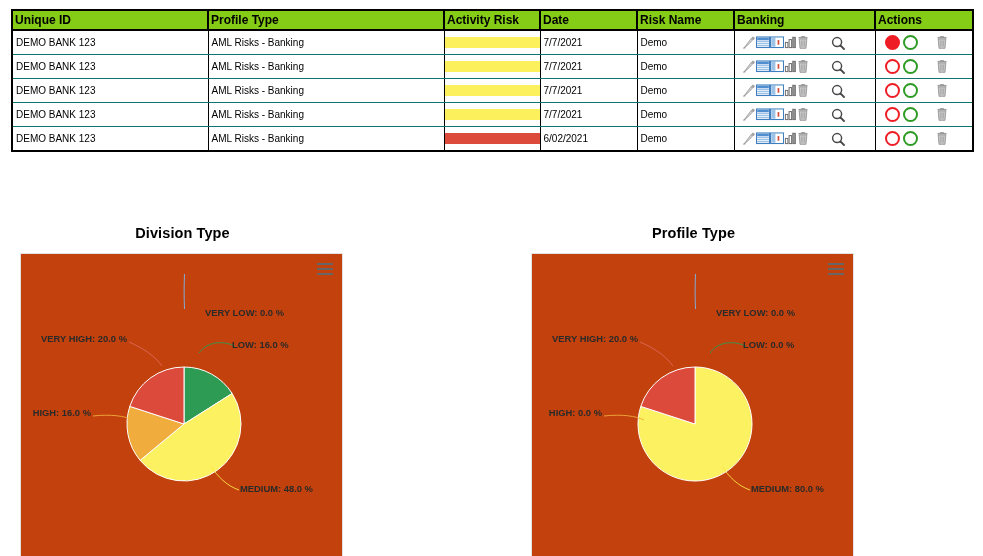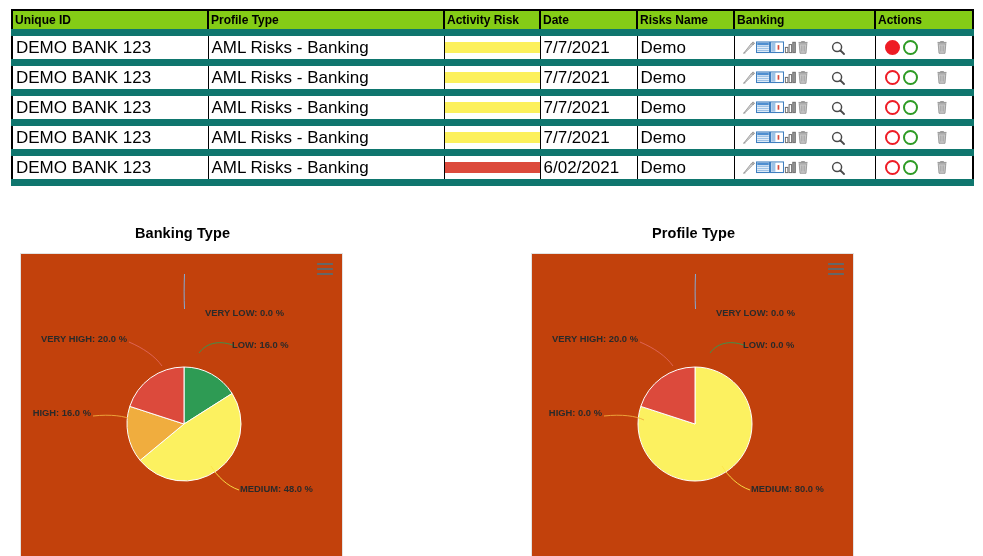--- a/index.html
+++ b/index.html
@@ -34,25 +34,25 @@
     height: 16px;
     font-size: 12px;
     font-weight: bold;
     color: #000;
     text-align: left;
     padding: 1px 2px;
     background: #84cc16;
     line-height: 13px;
   }
   table.grid td {
-    border: 7px solid #0f766e;
+    border: 1px solid #0f766e;
     border-left: 1px solid #000;
     border-right: 1px solid #000;
     height: 23px;
-    font-size: 17px;
+    font-size: 10px;
     color: #000;
     padding: 0 3px;
     background: #ffffff;
     vertical-align: middle;
     line-height: 14px;
   }
   table.grid tr.data-row td.c-id,
   table.grid tr.data-row td.c-type,
   table.grid tr.data-row td.c-date,
   table.grid tr.data-row td.c-user {
@@ -169,21 +169,21 @@
         <col style="width:97px">
         <col style="width:141px">
         <col style="width:98px">
     </colgroup>
     <thead>
       <tr>
         <th>Unique ID</th>
         <th>Profile Type</th>
         <th>Activity Risk</th>
         <th>Date</th>
-        <th>Risks Name</th>
+        <th>Risk Name</th>
         <th>Banking</th>
         <th>Actions</th>
       </tr>
     </thead>
     <tbody id="table-body">
         <tr class="data-row">
           <td class="c-id">DEMO BANK 123</td>
           <td class="c-type">AML Risks - Banking</td>
           <td class="c-risk">
             <span class="risk-bar" title="MEDIUM" style="background: rgb(252, 240, 92);"></span>
@@ -545,21 +545,21 @@
                 </svg>
               </span>
             </div>
           </td>
         </tr>
       </tbody>
   </table>
 </div>
 
 <div class="chart-block" id="chart-division">
-  <div class="chart-title">Banking Type</div>
+  <div class="chart-title">Division Type</div>
   <div class="chart-panel">
     <div class="hamburger">
         <i></i>
         <i></i>
         <i></i>
       </div>
     <svg class="pie-svg" id="pie-0" viewBox="0 0 323 282">
         <path d="M 163 170 L 163.00 113.00 A 57 57 0 0 1 211.13 139.46 Z" fill="#2E9B54" stroke="#ffffff" stroke-width="1"></path>
         <path d="M 163 170 L 211.13 139.46 A 57 57 0 0 1 119.08 206.33 Z" fill="#FCF160" stroke="#ffffff" stroke-width="1"></path>
         <path d="M 163 170 L 119.08 206.33 A 57 57 0 0 1 108.79 152.39 Z" fill="#F0AD3E" stroke="#ffffff" stroke-width="1"></path>

